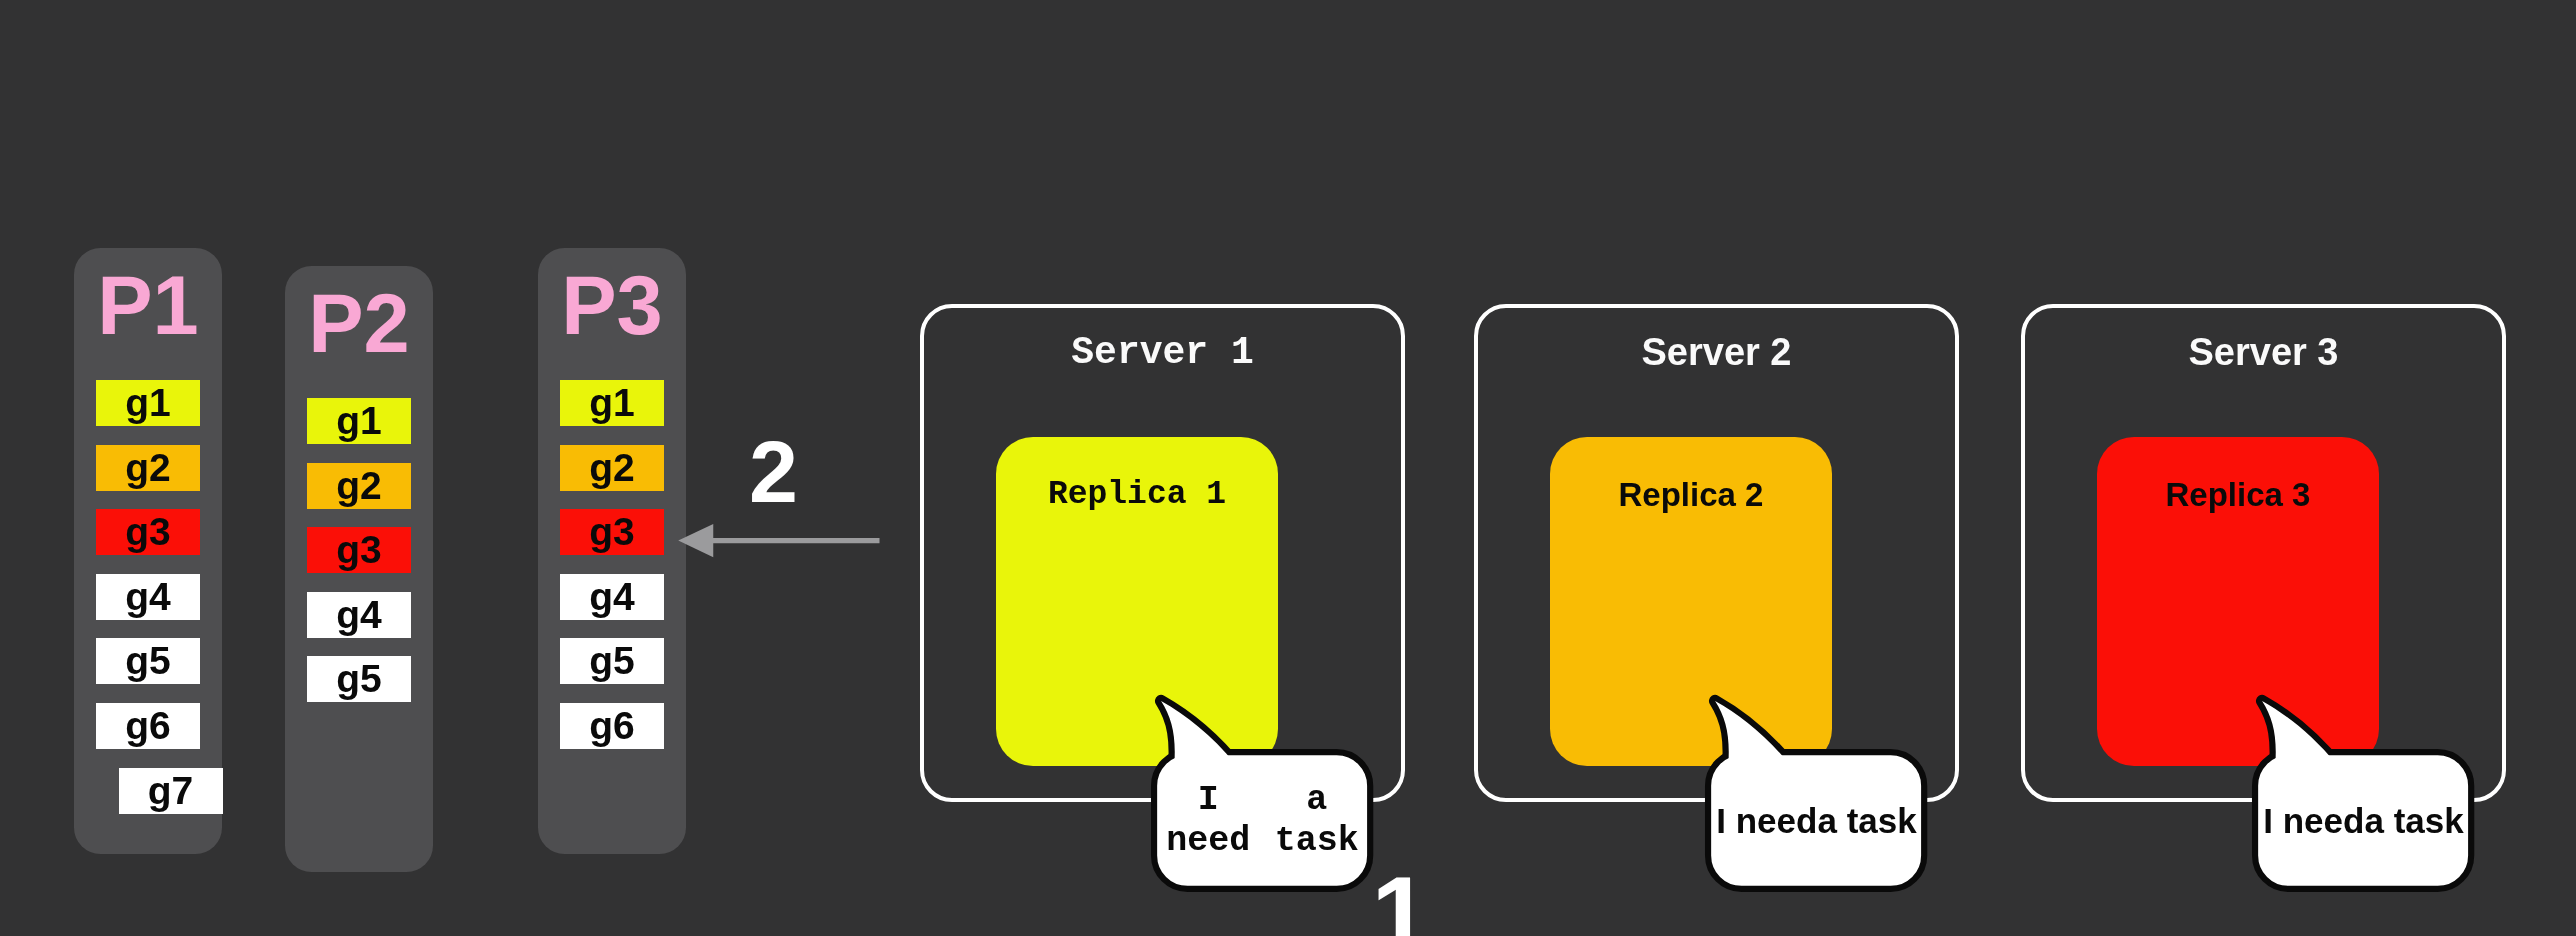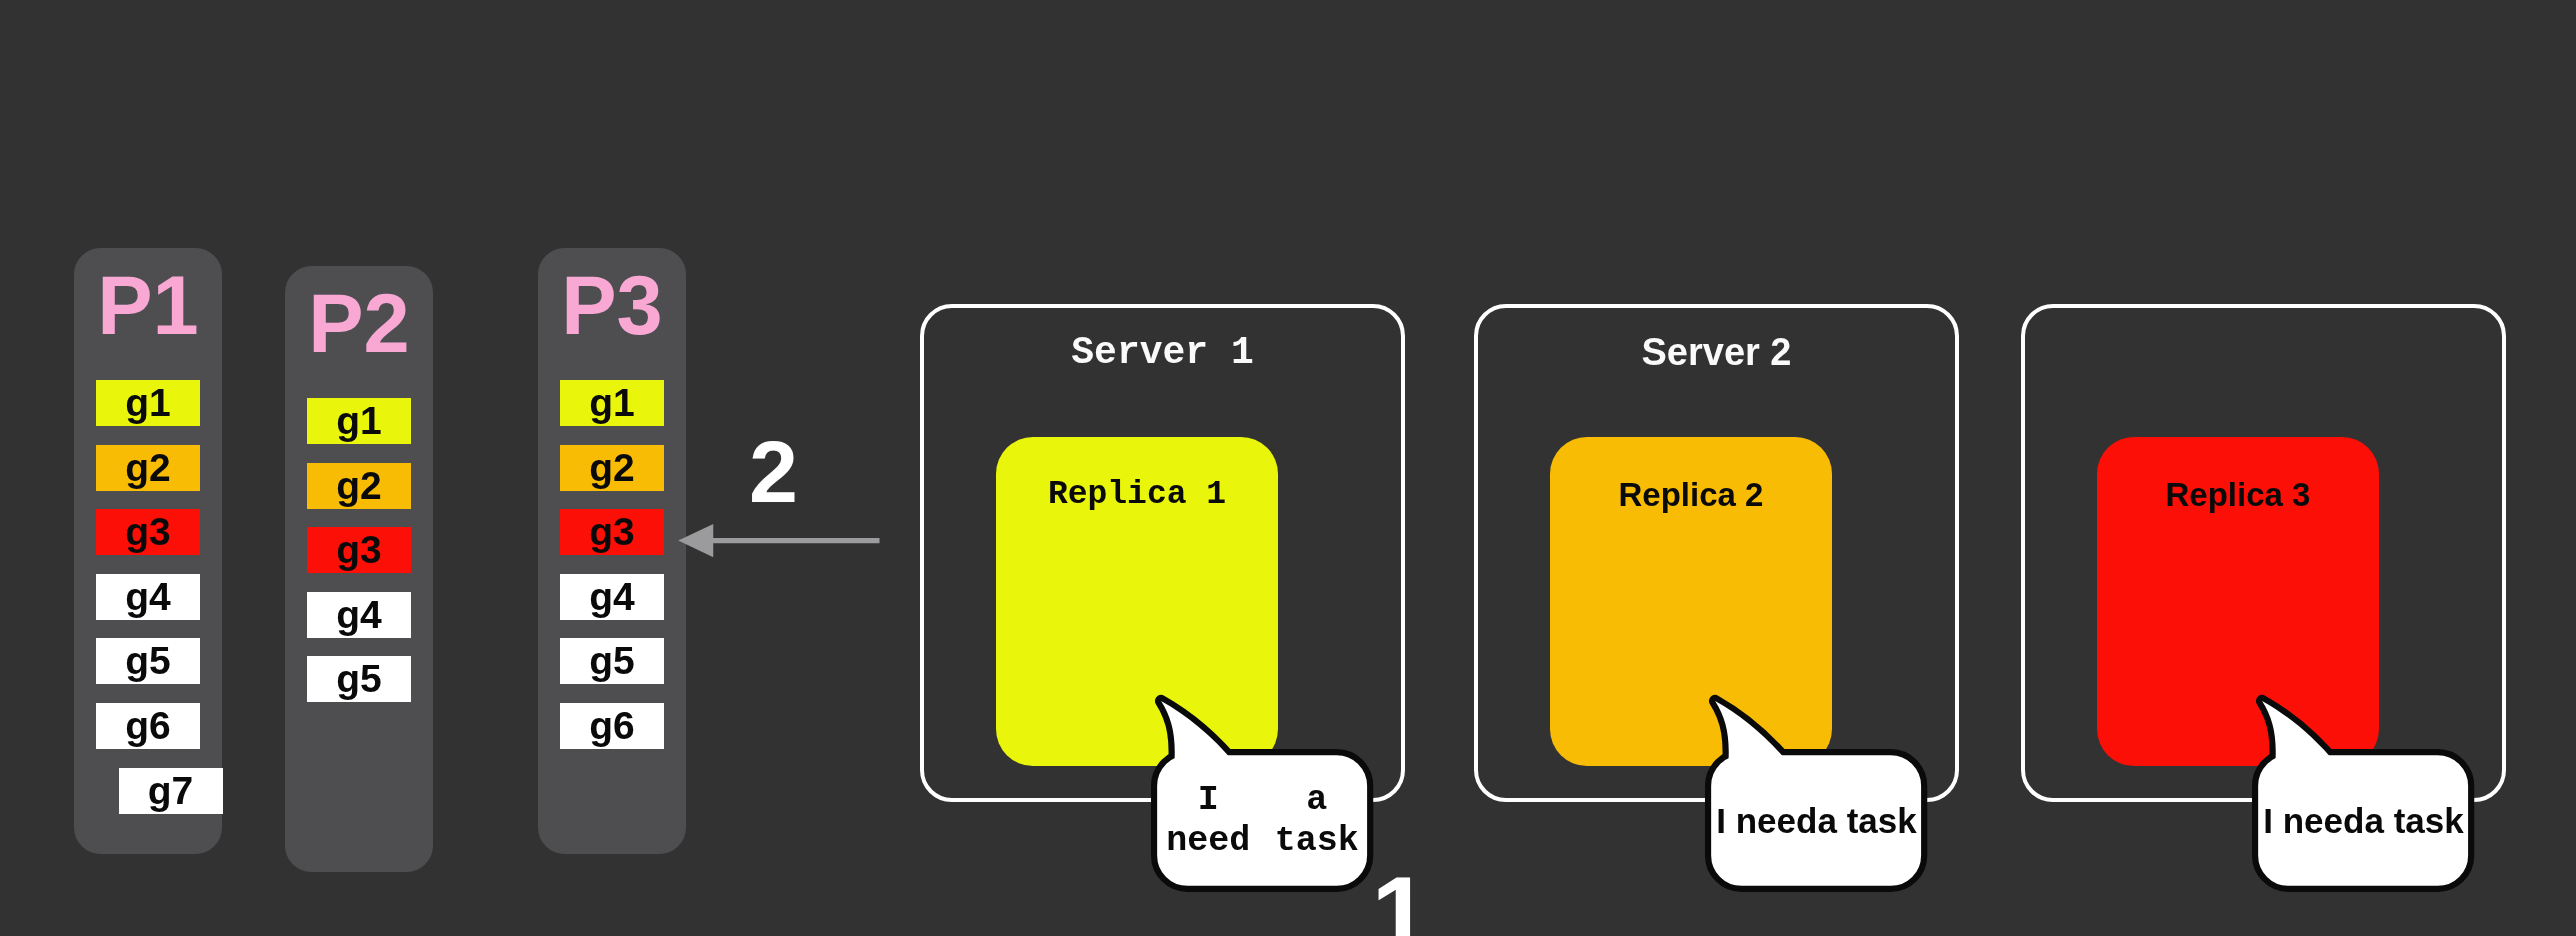--- a/index.html
+++ b/index.html
@@ -113,20 +113,21 @@
           <path class="tail-stroke" d="M 30 96 C 34 56 30 34 16 12 C 48 30 80 56 110 96 Z"></path>
           <rect class="bubble-rect" x="8" y="70" width="245" height="155" rx="38"></rect>
           <path class="tail-fill" d="M 30 96 C 34 56 30 34 16 12 C 48 30 80 56 110 96 Z"></path>
         </svg>
         <div class="bubble-text">
           <div>I need</div>
           <div>a task</div>
         </div>
       </div>
       <div class="server">
+        <div class="server-title">Server 3</div>
         <div class="replica" style="background: rgb(251, 15, 7);">
           <div class="replica-label">Replica 3</div>
         </div>
         <svg class="bubble-svg" viewBox="0 0 280 245">
           <path class="tail-stroke" d="M 30 96 C 34 56 30 34 16 12 C 48 30 80 56 110 96 Z"></path>
           <rect class="bubble-rect" x="8" y="70" width="245" height="155" rx="38"></rect>
           <path class="tail-fill" d="M 30 96 C 34 56 30 34 16 12 C 48 30 80 56 110 96 Z"></path>
         </svg>
         <div class="bubble-text">
           <div>I need</div>

